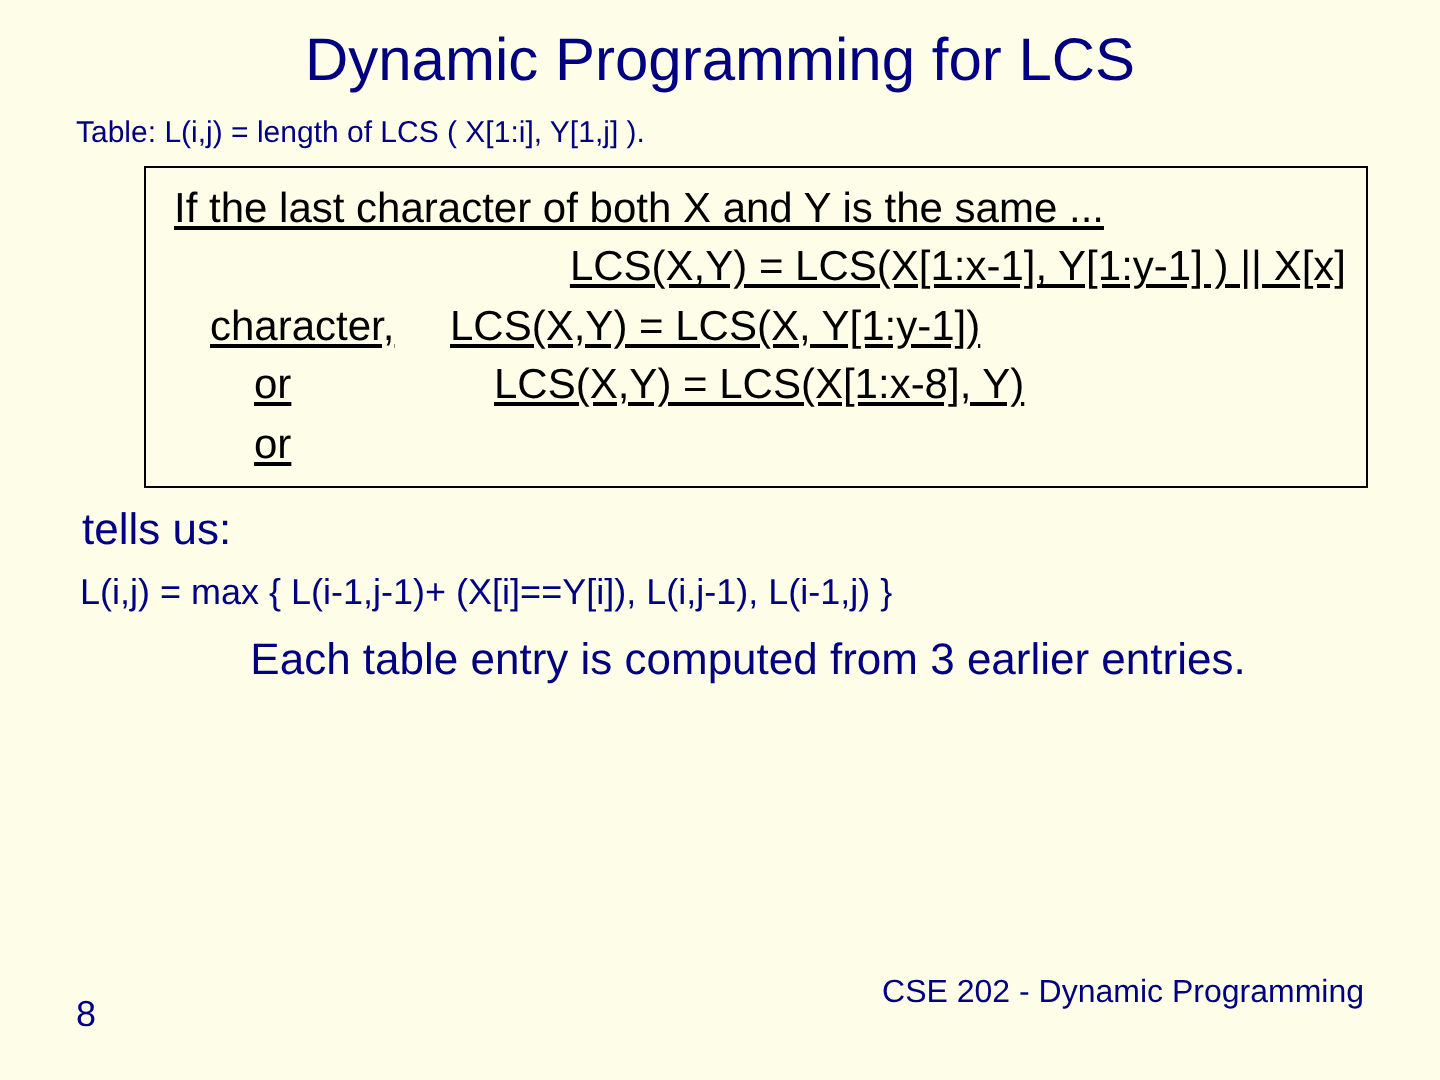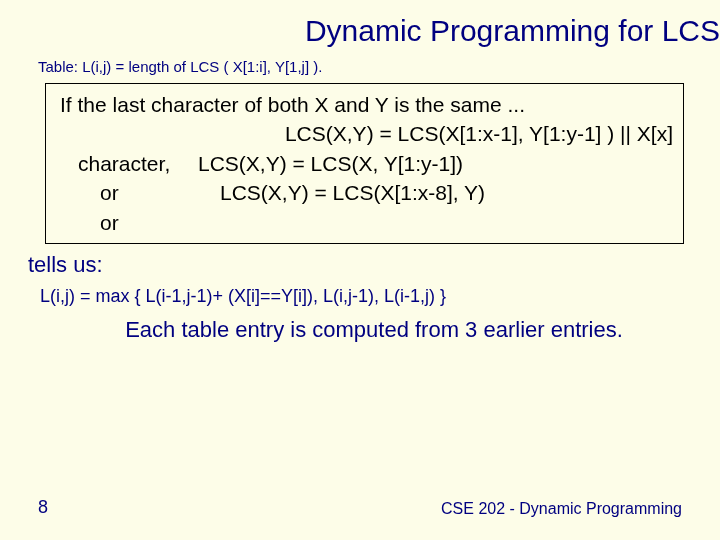--- a/index.html
+++ b/index.html
@@ -10,45 +10,46 @@
     width: 720px;
     height: 540px;
     background: #fdfde8;
     font-family: "Comic Sans MS", "Comic Sans", cursive, sans-serif;
     color: #000080;
     position: relative;
     box-sizing: border-box;
     overflow: hidden;
   }
   .title {
-    text-align: right;
+    text-align: center;
     font-size: 30px;
     padding-top: 14px;
     padding-bottom: 6px;
     font-weight: normal;
   }
   .subhead {
     font-size: 15px;
     margin: 4px 0 8px 38px;
   }
   .box {
     border: 1px solid #000;
-    margin: 0 36px 8px 45px;
+    margin: 0 36px 8px 72px;
     padding: 6px 10px 6px 14px;
     color: #000;
     font-size: 21px;
     line-height: 1.4;
+    text-decoration: underline;
   }
   .box .indent1 { margin-left: 40px; text-align: right; }
   .box .row { display: flex; }
   .box .row .lab { width: 120px; flex: 0 0 auto; margin-left: 18px; }
   .box .row .lab2 { width: 120px; flex: 0 0 auto; margin-left: 40px; }
   .tells {
     font-size: 22px;
-    margin: 2px 0 8px 28px;
+    margin: 2px 0 8px 41px;
     color: #000080;
   }
   .formula {
     font-size: 18px;
     margin: 6px 0 10px 40px;
     color: #000080;
   }
   .conclusion {
     font-size: 22px;
     margin: 4px 0 0 28px;
@@ -58,21 +59,21 @@
   .pagenum {
     position: absolute;
     left: 38px;
     bottom: 22px;
     font-size: 18px;
     color: #000080;
   }
   .footer {
     position: absolute;
     right: 38px;
-    bottom: 22px;
+    bottom: 34px;
     font-size: 16px;
     color: #000080;
     font-family: "Comic Sans MS", "Comic Sans", cursive, sans-serif;
   }
 </style>
 </head>
 <body>
 
 <div class="title">Dynamic Programming for LCS</div>
 

